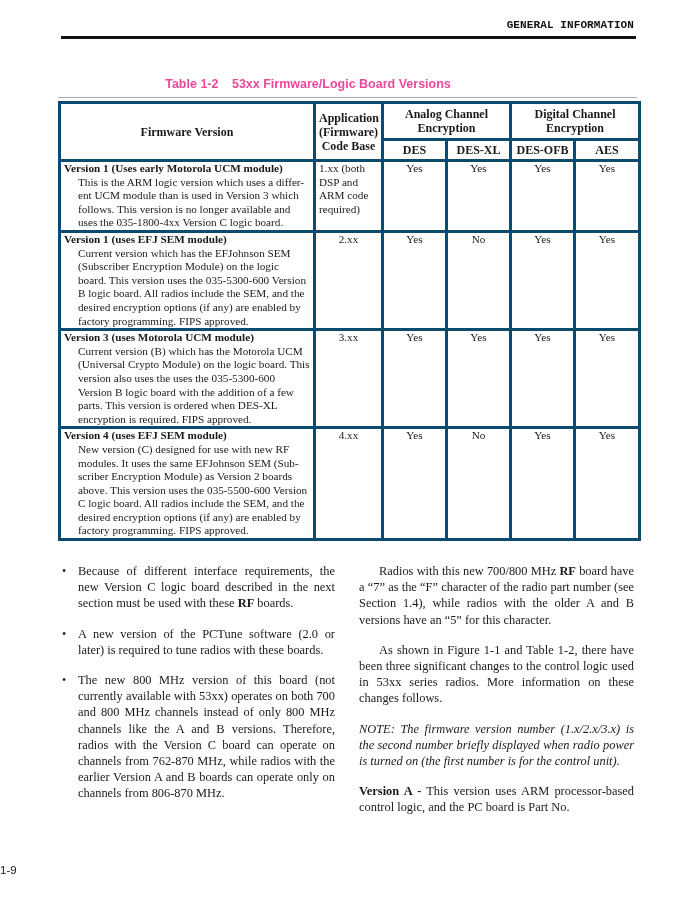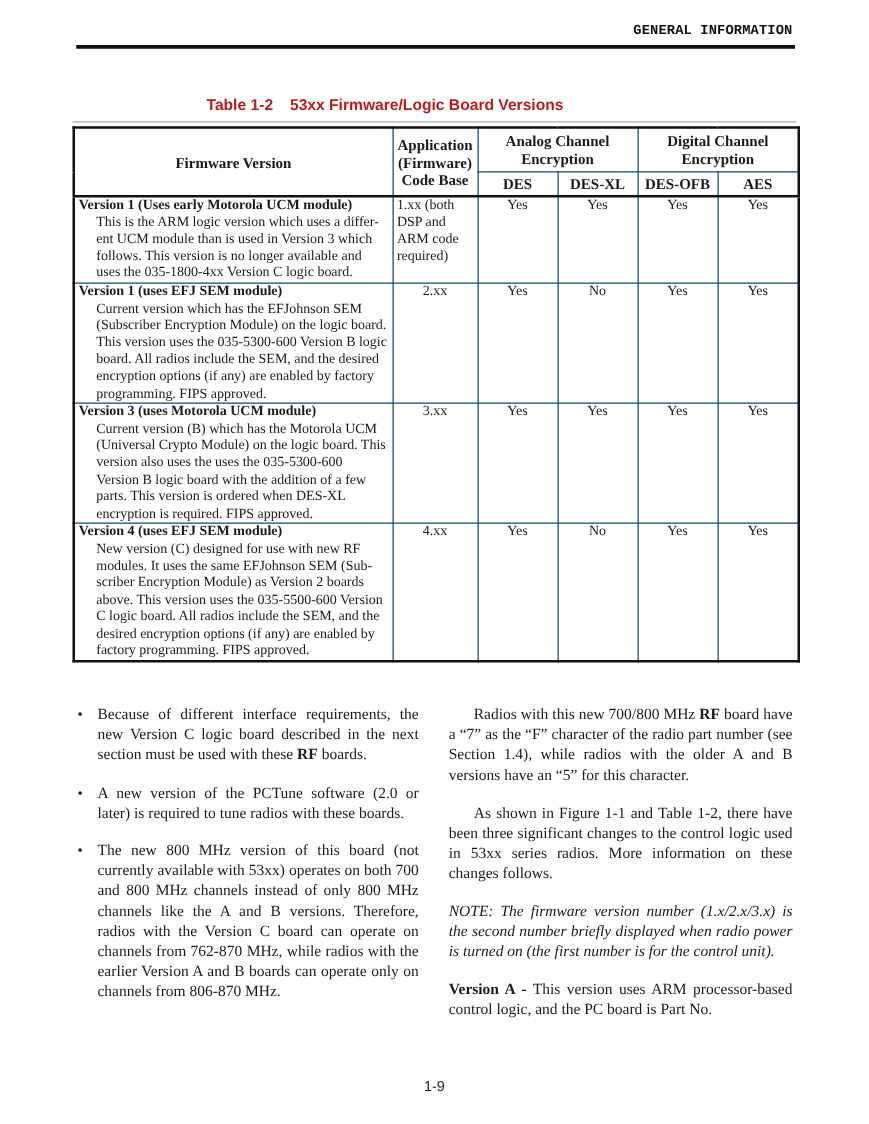--- a/index.html
+++ b/index.html
@@ -2,27 +2,27 @@
 <html><head>
 <meta charset="utf-8">
 <style>
   html, body { margin:0; padding:0; background:#ffffff; }
   body { width:695px; height:899px; position:relative; overflow:hidden; color:#1a1a1a;
          font-family:"Liberation Serif", serif; }
   .hdr-title { position:absolute; right:61px; top:19px; font-family:Liberation Mono, monospace;
                font-weight:bold; font-size:11px; letter-spacing:0.1px; color:#111; }
   .hdr-rule { position:absolute; left:61px; right:59px; top:36px; height:3px; background:#111; }
   .tbl-caption { position:absolute; left:0; width:616px; text-align:center; top:77px;
-                 font-family:"Liberation Sans", sans-serif; font-weight:bold; font-size:12.5px; color:#b91c1c; }
+                 font-family:"Liberation Sans", sans-serif; font-weight:bold; font-size:12.5px; color:#ec4899; }
   .tbl-caption .num { margin-right:10px; }
   .cap-rule { position:absolute; left:58px; right:58px; top:97px; height:1px; background:#aaa; }
 
   table.fw { position:absolute; left:58px; top:101px; width:580px; border-collapse:collapse;
              border:2px solid #111; font-size:11.2px; line-height:13.6px; table-layout:fixed; }
-  table.fw th, table.fw td { border:1px solid #0c4a6e; padding:0 3px; vertical-align:top; }
+  table.fw th, table.fw td { border:3px solid #0c4a6e; padding:0 3px; vertical-align:top; }
   table.fw th { font-weight:bold; text-align:center; vertical-align:middle; font-size:12px; line-height:14px; }
   table.fw thead tr.h1 th { height:34px; }
   table.fw thead tr.h2 th { height:18px;margin-top:44px; }
   table.fw thead { border-bottom:2px solid #111; }
   td.desc .vt { font-weight:bold; display:block; }
   td.desc .body { display:block; padding-left:14px; }
   td.code { text-align:left; }
   td.code.center { text-align:center; }
   td.yn { text-align:center; }
   tr.r1 td { height:68px; } tr.r2 td { height:95px; } tr.r3 td { height:95px; } tr.r4 td { height:109px; }
@@ -31,21 +31,21 @@
   .col.left { left:62px; width:273px; }
   .col.right { left:359px; width:275px; }
   .col p { margin:0 0 14px 0; }
   .bold { font-weight:bold; }
   ul.bullets { list-style:none; margin:0; padding:0; }
   ul.bullets li { position:relative; padding-left:16px; margin:0 0 14px 0; }
   ul.bullets li .bul { position:absolute; left:0; top:0; font-size:12px; }
   .indent { text-indent:20px; }
   .section-heading { font-family:"Liberation Sans", sans-serif; font-size:12.4px; margin:4px 0 14px 0 !important; text-align:left; }
   .note { font-style:italic; }
-  .page-num { position:absolute; left:0; width:695px; text-align:center; top:864px;
+  .page-num { position:absolute; left:0; width:695px; top:864px;
               font-family:"Liberation Sans", sans-serif; font-size:11.5px; }
 </style>
 </head>
 <body>
 
 <div class="hdr-title">GENERAL INFORMATION</div>
 <div class="hdr-rule"></div>
 
 <div class="tbl-caption">
   <span class="num">Table 1-2</span>

